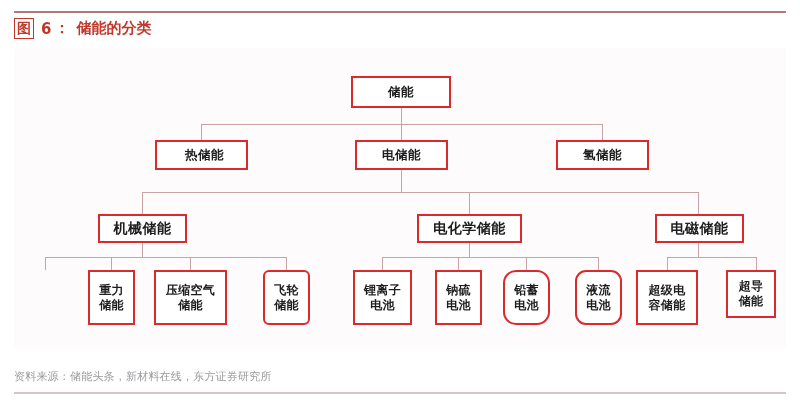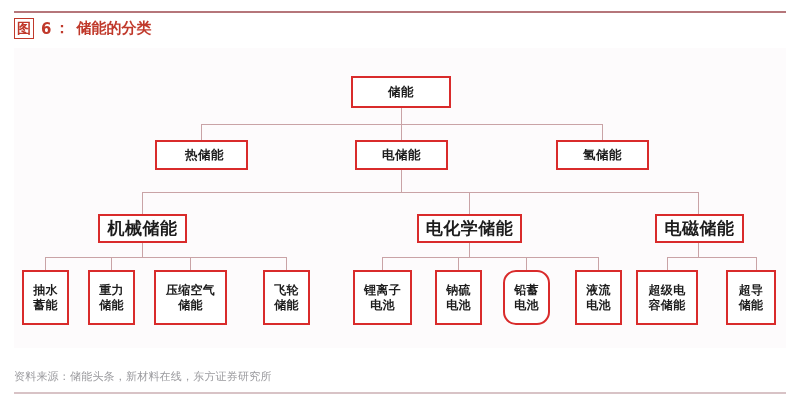--- a/index.html
+++ b/index.html
@@ -81,21 +81,21 @@
     align-items: center;
     justify-content: center;
     text-align: center;
     color: #1d1d1d;
     font-family: "DejaVu Serif", "Liberation Serif", serif;
     font-weight: bold;
     letter-spacing: 0.5px;
   }
   .node.lvl1 { font-size: 12.5px; }
   .node.lvl2 { font-size: 12.5px; }
-  .node.lvl3 { font-size: 17px; text-align: center; }
+  .node.lvl3 { font-size: 14px; text-align: center; }
   .node.leaf {
     font-size: 12px;
     line-height: 1.25;
     letter-spacing: 0.3px;
   }
   .node .lbl { display: block; padding: 0 2px; }
 
   
   .conn {
     position: absolute;
@@ -186,42 +186,36 @@
   <div class="conn v" style="left:368px; top:209px; width:1px; height:13px;"></div>
   <div class="conn v" style="left:444px; top:209px; width:1px; height:13px;"></div>
   <div class="conn v" style="left:512px; top:209px; width:1px; height:13px;"></div>
   <div class="conn v" style="left:584px; top:209px; width:1px; height:13px;"></div>
 
   <div class="conn v" style="left:684px; top:195px; width:1px; height:14px;"></div>
   <div class="conn h" style="left:653px; top:209px; width:89px; height:1px;"></div>
   <div class="conn v" style="left:653px; top:209px; width:1px; height:13px;"></div>
   <div class="conn v" style="left:742px; top:209px; width:1px; height:13px;"></div>
 
-  <div class="node leaf" style="left:8px; top:222px; width:47px; height:55px;">
-    <span class="lbl">
-      <span>抽水</span><br>
-      <span>蓄能</span>
-    </span>
-  </div>
 
   <div class="node leaf" style="left:74px; top:222px; width:47px; height:55px;">
     <span class="lbl">
       <span>重力</span><br>
       <span>储能</span>
     </span>
   </div>
 
   <div class="node leaf" style="left:140px; top:222px; width:73px; height:55px;">
     <span class="lbl">
       <span>压缩空气</span><br>
       <span>储能</span>
     </span>
   </div>
 
-  <div class="node leaf" style="left:249px; top:222px; width:47px; height:55px;">
+  <div class="node leaf" style="left:249px; top:222px; width:47px; height:55px;border-radius:6px;">
     <span class="lbl">
       <span>飞轮</span><br>
       <span>储能</span>
     </span>
   </div>
 
   <div class="node leaf" style="left:339px; top:222px; width:59px; height:55px;">
     <span class="lbl">
       <span>锂离子</span><br>
       <span>电池</span>
@@ -235,35 +229,35 @@
     </span>
   </div>
 
   <div class="node leaf" style="left:489px; top:222px; width:47px; height:55px;border-radius:13px;">
     <span class="lbl">
       <span>铅蓄</span><br>
       <span>电池</span>
     </span>
   </div>
 
-  <div class="node leaf" style="left:561px; top:222px; width:47px; height:55px;">
+  <div class="node leaf" style="left:561px; top:222px; width:47px; height:55px;border-radius:11px;">
     <span class="lbl">
       <span>液流</span><br>
       <span>电池</span>
     </span>
   </div>
 
   <div class="node leaf" style="left:622px; top:222px; width:62px; height:55px;">
     <span class="lbl">
       <span>超级电</span><br>
       <span>容储能</span>
     </span>
   </div>
 
-  <div class="node leaf" style="left:712px; top:222px; width:50px; height:55px;">
+  <div class="node leaf" style="left:712px; top:222px; width:50px; height:48px;">
     <span class="lbl">
       <span>超导</span><br>
       <span>储能</span>
     </span>
   </div>
 
 </div>
 
 <div id="footer-src">资料来源：储能头条，新材料在线，东方证券研究所</div>
 <div id="bottom-rule"></div>

